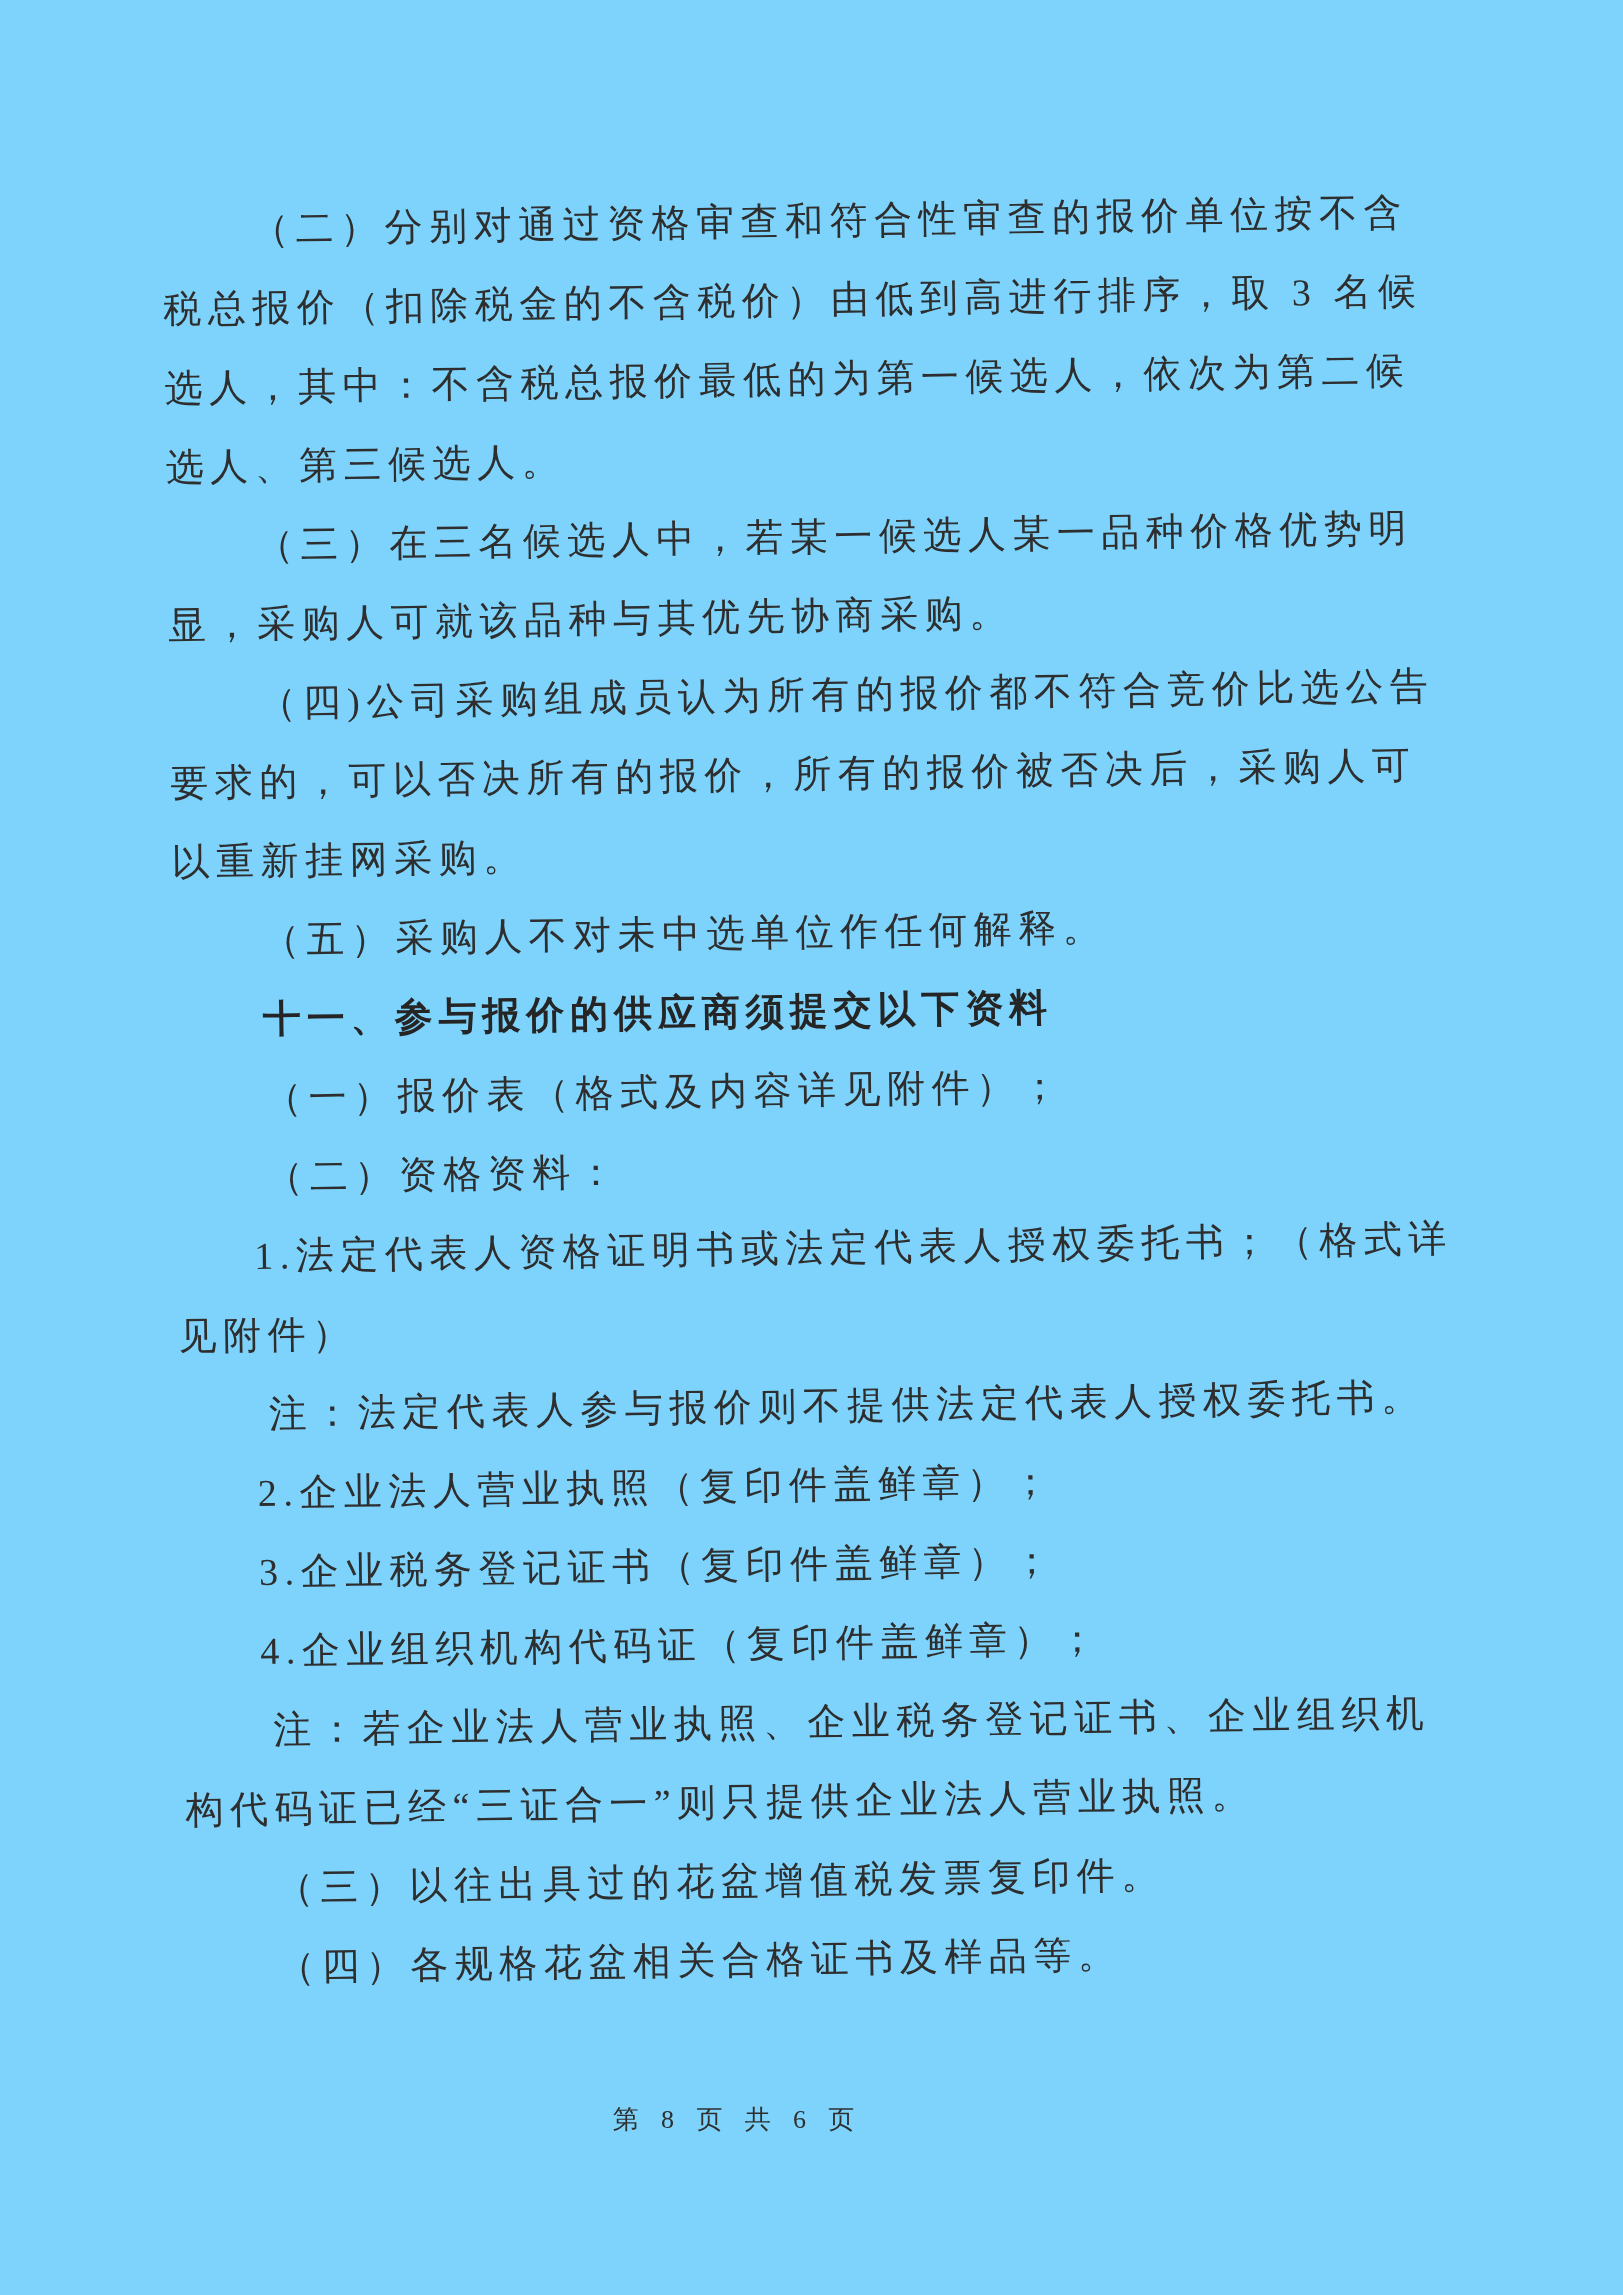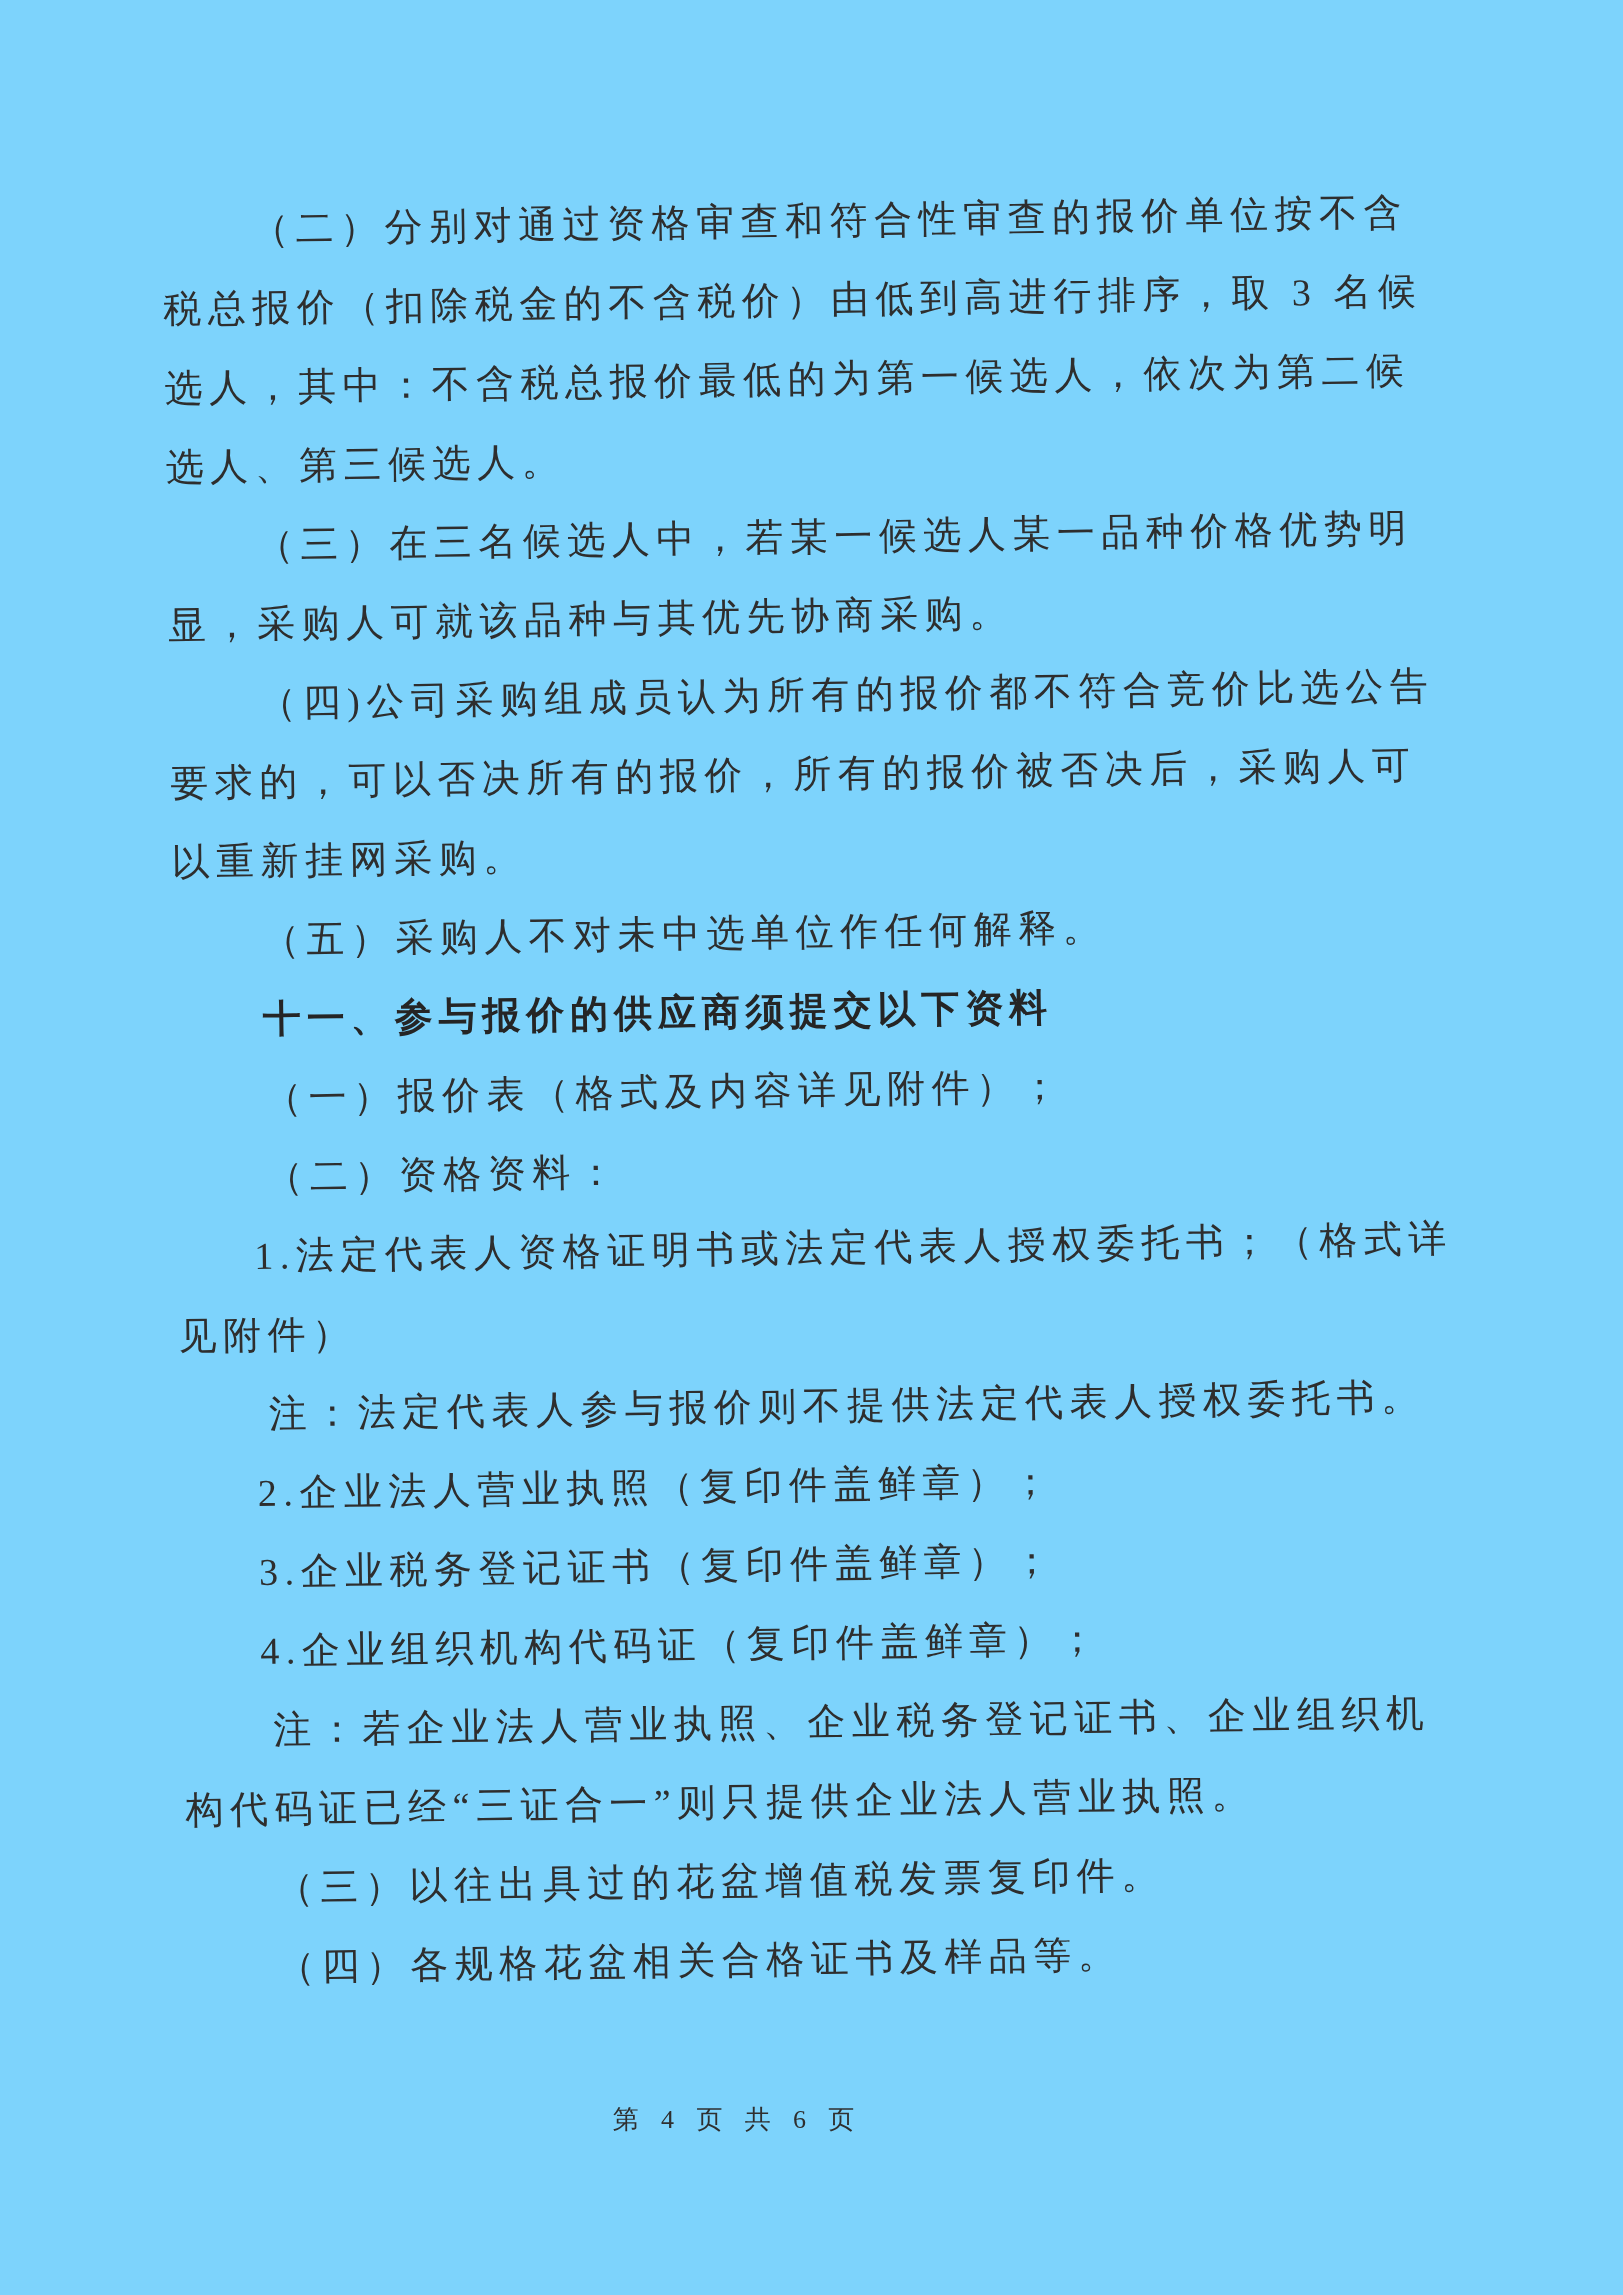--- a/index.html
+++ b/index.html
@@ -78,15 +78,15 @@
       <div class="line">见附件）</div>
       <div class="line para">注：法定代表人参与报价则不提供法定代表人授权委托书。</div>
       <div class="line num">2.企业法人营业执照（复印件盖鲜章）；</div>
       <div class="line num">3.企业税务登记证书（复印件盖鲜章）；</div>
       <div class="line num">4.企业组织机构代码证（复印件盖鲜章）；</div>
       <div class="line para">注：若企业法人营业执照、企业税务登记证书、企业组织机</div>
       <div class="line">构代码证已经“三证合一”则只提供企业法人营业执照。</div>
       <div class="line para">（三）以往出具过的花盆增值税发票复印件。</div>
       <div class="line para">（四）各规格花盆相关合格证书及样品等。</div>
     </div>
-  <div class="footer">第 4 页 共 6 页</div>
+  <div class="footer">第 8 页 共 6 页</div>
 </div>
 
 
 </body></html>

